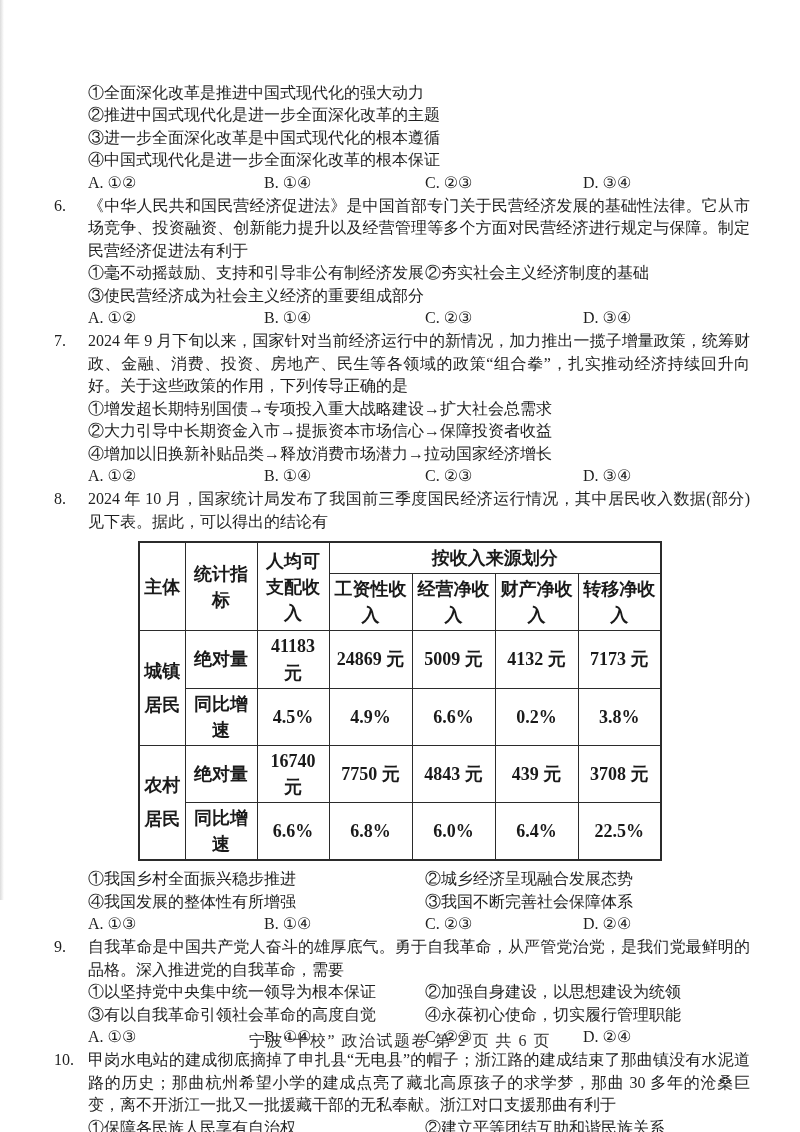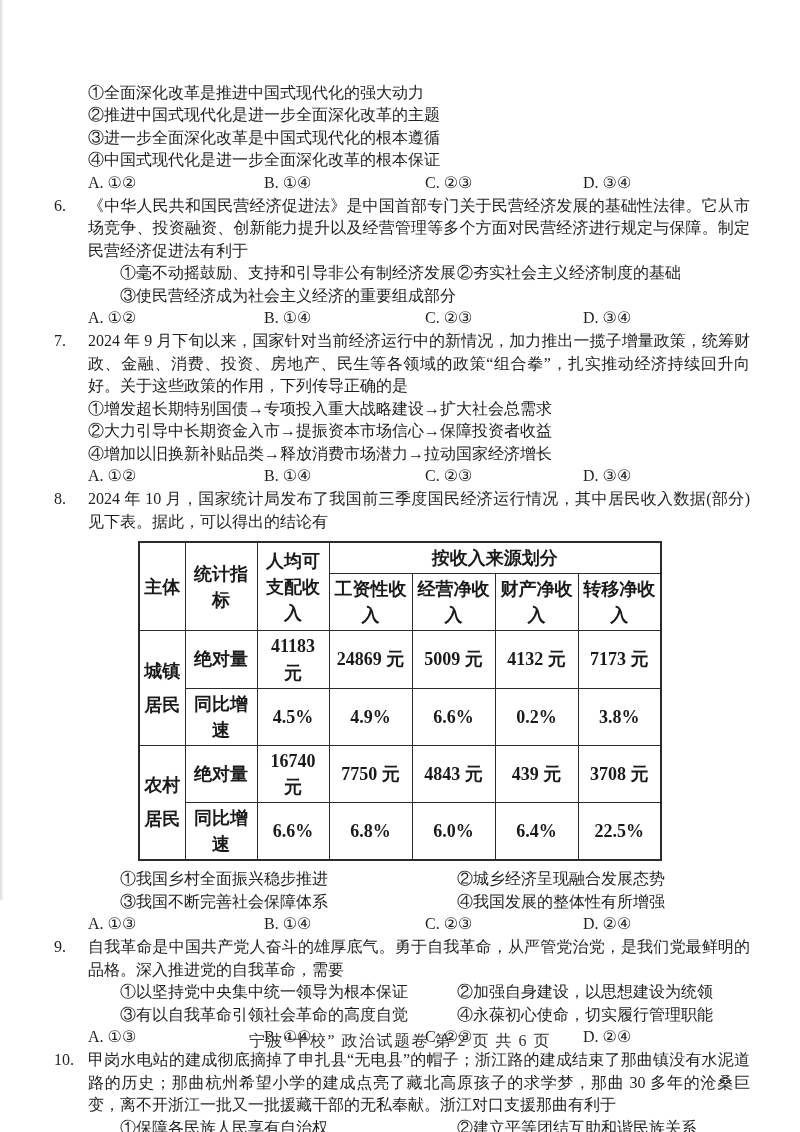--- a/index.html
+++ b/index.html
@@ -30,21 +30,20 @@
   .question { position:relative; margin-bottom:1px; }
   .qnum {
     position:absolute; left:-34px; top:0; width:32px;
     text-align:left; white-space:nowrap;
   }
   .stem { display:block; }
   .item { display:block; }
   .pair {
     display:grid;
     grid-template-columns:337px auto;
-    margin-left:32px;
   }
   .choices {
     display:grid;
     grid-template-columns:176px 161px 158px auto;
     text-align:left;
   }
   .choices span { white-space:nowrap; }
 
   
   table.income {
@@ -193,22 +192,22 @@
           <td>22.5%</td>
         </tr>
       </tbody>
         </table>
 
       <div class="pair">
         <span>①我国乡村全面振兴稳步推进</span>
         <span>②城乡经济呈现融合发展态势</span>
       </div>
       <div class="pair">
+        <span>④我国发展的整体性有所增强</span>
         <span>③我国不断完善社会保障体系</span>
-        <span>④我国发展的整体性有所增强</span>
       </div>
       <div class="choices">
         <span>A. ①③</span>
         <span>B. ①④</span>
         <span>C. ②③</span>
         <span>D. ②④</span>
       </div>
     </div>
 
     <div class="question">

